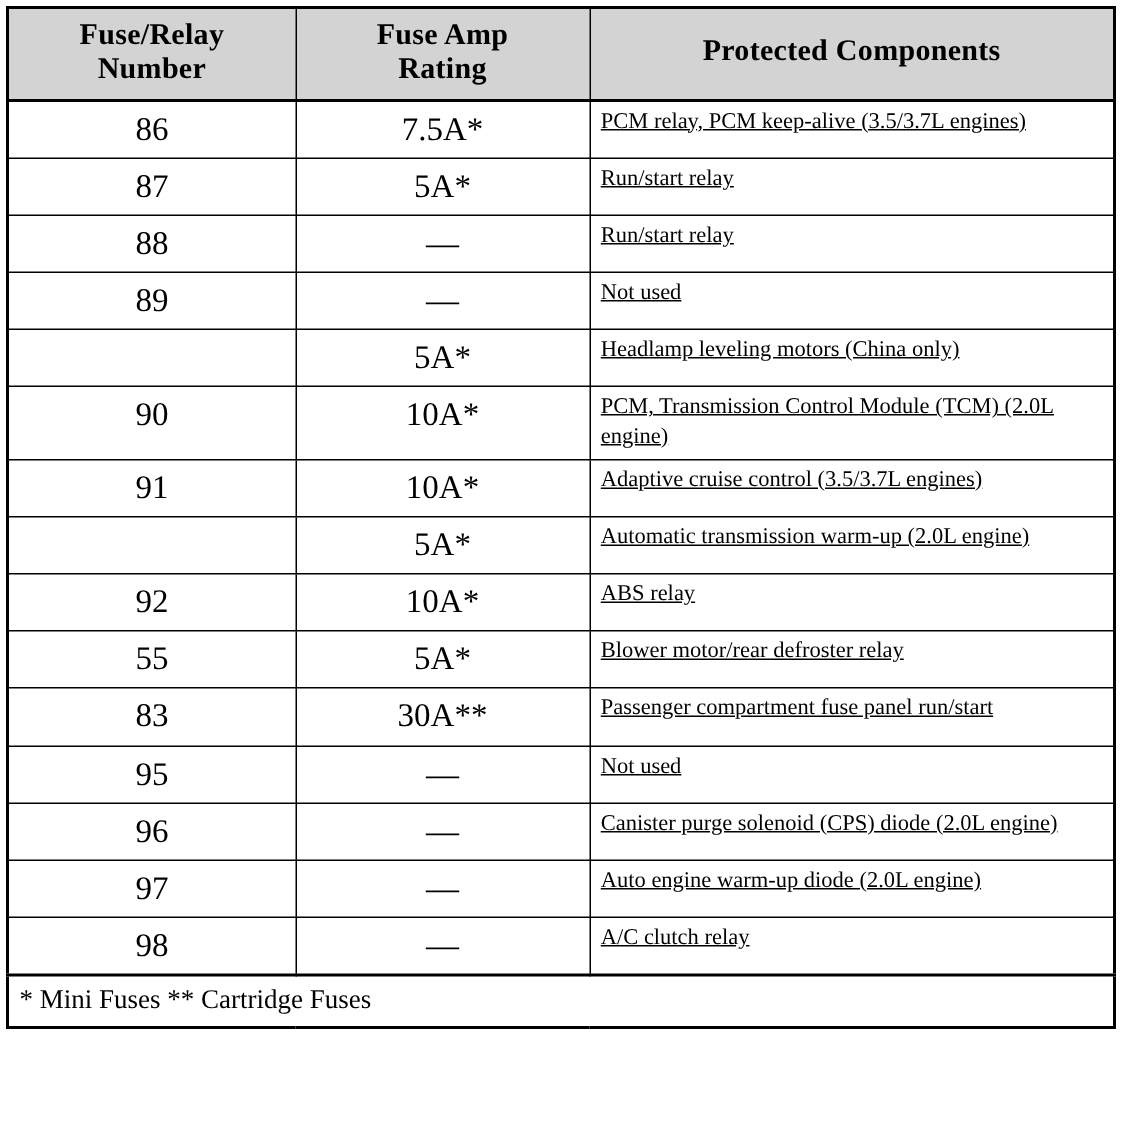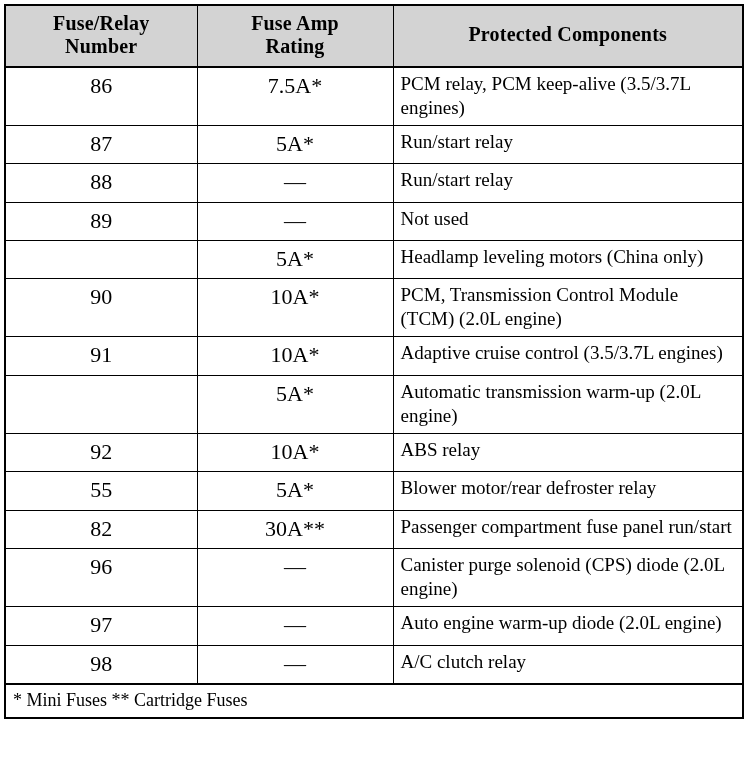--- a/index.html
+++ b/index.html
@@ -49,23 +49,24 @@
     vertical-align: top;
     font-size: 22px;
     line-height: 1.28;
     padding: 4px 4px 5px 4px;
     white-space: nowrap;
   }
   td.desc-cell {
     border: 1px solid #000;
     text-align: left;
     vertical-align: top;
-    font-size: 19px;
+    font-size: 15px;
     line-height: 1.28;
     padding: 4px 6px 5px 7px;
+    text-decoration: underline;
   }
   
   tr.cont td.num-cell {
     border-top: none;
   }
   .footnote-row td {
     border: 1px solid #000;
     border-top: 2px solid #000;
     font-size: 18px;
     line-height: 1.2;
@@ -143,23 +144,28 @@
           <td class="num-cell">92</td>
           <td class="amp-cell">10A*</td>
           <td class="desc-cell">ABS relay</td>
         </tr>
         <tr>
           <td class="num-cell">55</td>
           <td class="amp-cell">5A*</td>
           <td class="desc-cell">Blower motor/rear defroster relay</td>
         </tr>
         <tr>
-          <td class="num-cell">82</td>
+          <td class="num-cell">83</td>
           <td class="amp-cell">30A**</td>
           <td class="desc-cell">Passenger compartment fuse panel run/start</td>
+        </tr>
+        <tr>
+          <td class="num-cell">95</td>
+          <td class="amp-cell">—</td>
+          <td class="desc-cell">Not used</td>
         </tr>
         <tr>
           <td class="num-cell">96</td>
           <td class="amp-cell">—</td>
           <td class="desc-cell">Canister purge solenoid (CPS) diode (2.0L engine)</td>
         </tr>
         <tr>
           <td class="num-cell">97</td>
           <td class="amp-cell">—</td>
           <td class="desc-cell">Auto engine warm-up diode (2.0L engine)</td>

